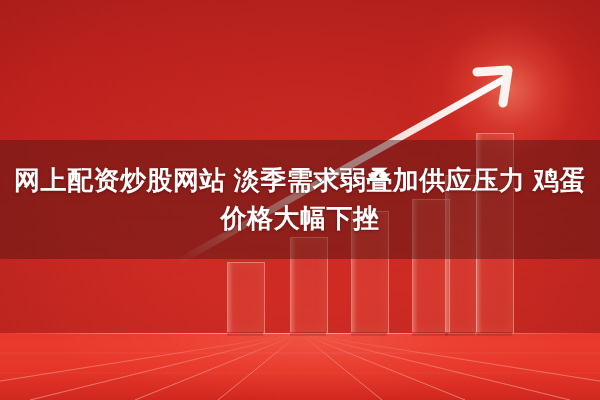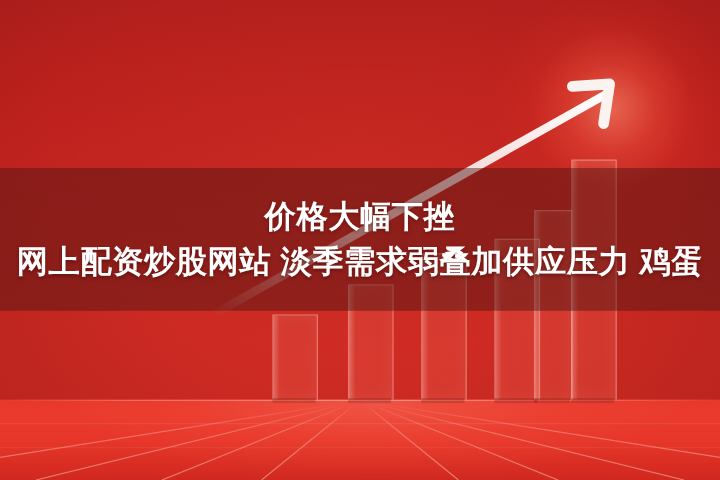--- a/index.html
+++ b/index.html
@@ -216,17 +216,17 @@
         <stop offset="100%" stop-color="#ffffff" stop-opacity="1"></stop>
       </linearGradient>
     </defs>
     <path d="M 178 262 L 506 78" stroke="url(#shaft)" stroke-width="7" stroke-linecap="round" fill="none"></path>
     <path d="M 477 72 L 508 70 L 503 103" stroke="#fbf3f0" stroke-width="9" stroke-linecap="round" stroke-linejoin="round" fill="none"></path>
   </svg>
 
   <div class="band"></div>
 
   <div class="headline">
+    <div class="headline-line">网上配资炒股网站 淡季需求弱叠加供应压力 鸡蛋</div>
     <div class="headline-line">价格大幅下挫</div>
-    <div class="headline-line">网上配资炒股网站 淡季需求弱叠加供应压力 鸡蛋</div>
   </div>
 
 </div>
 
 </body></html>

